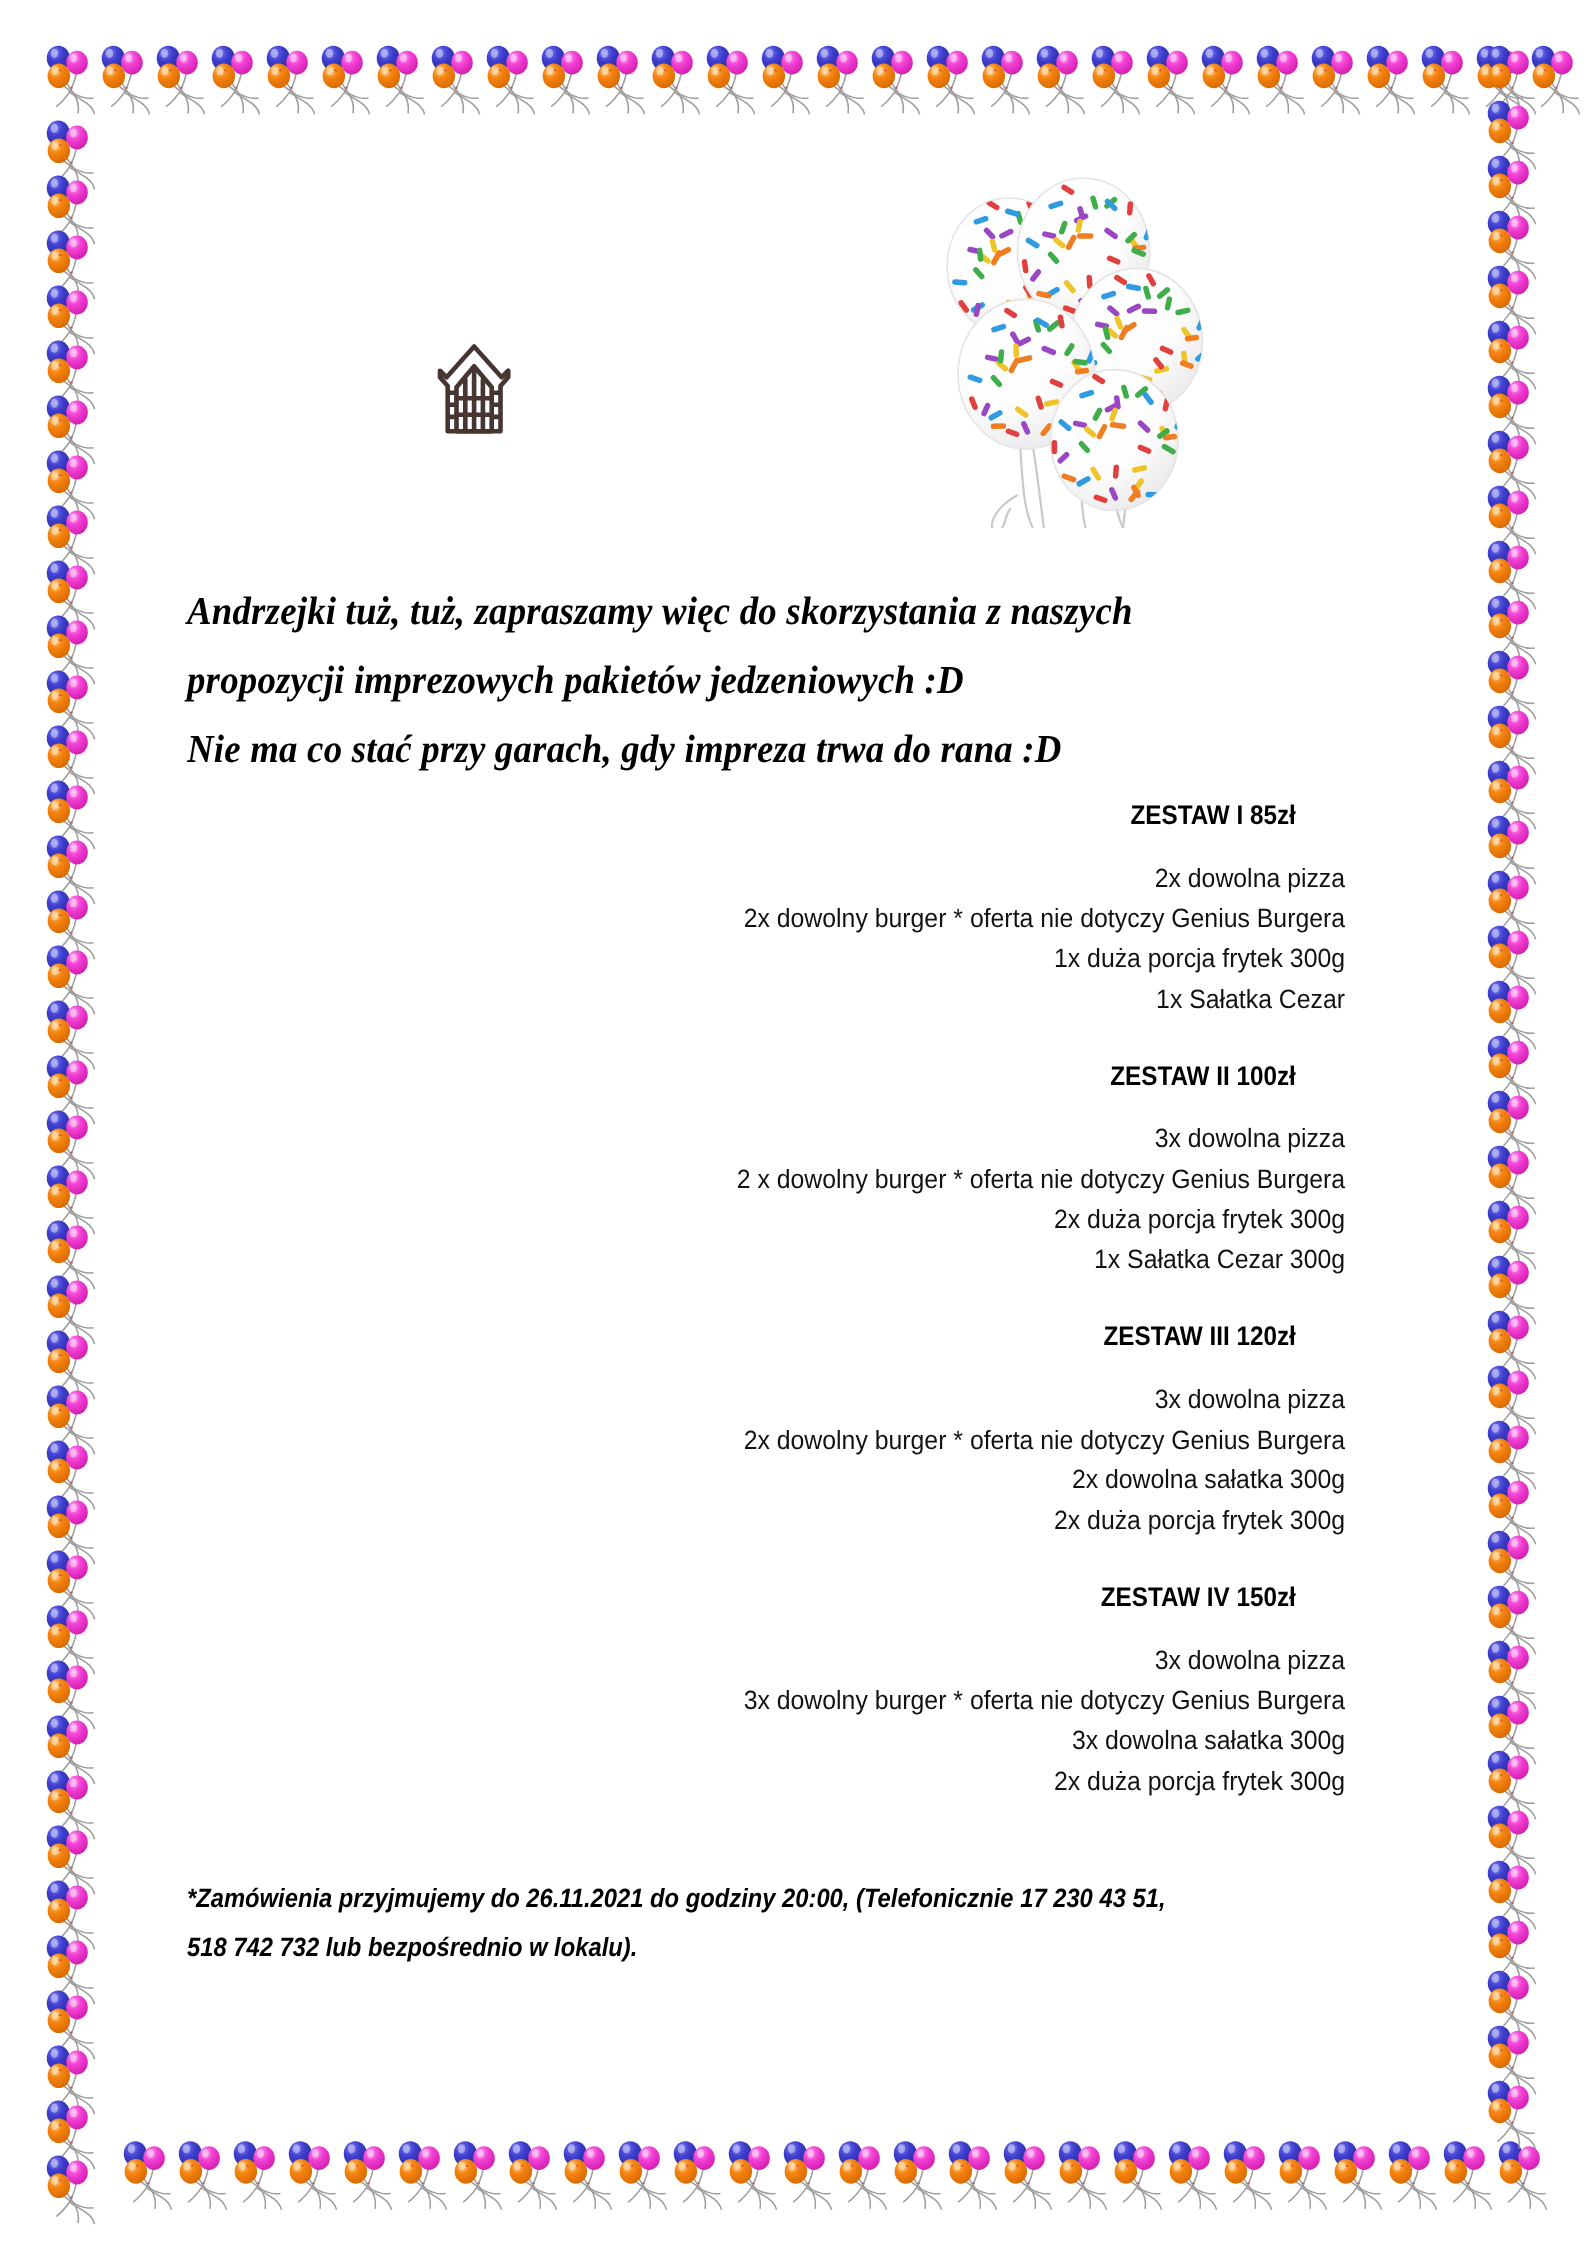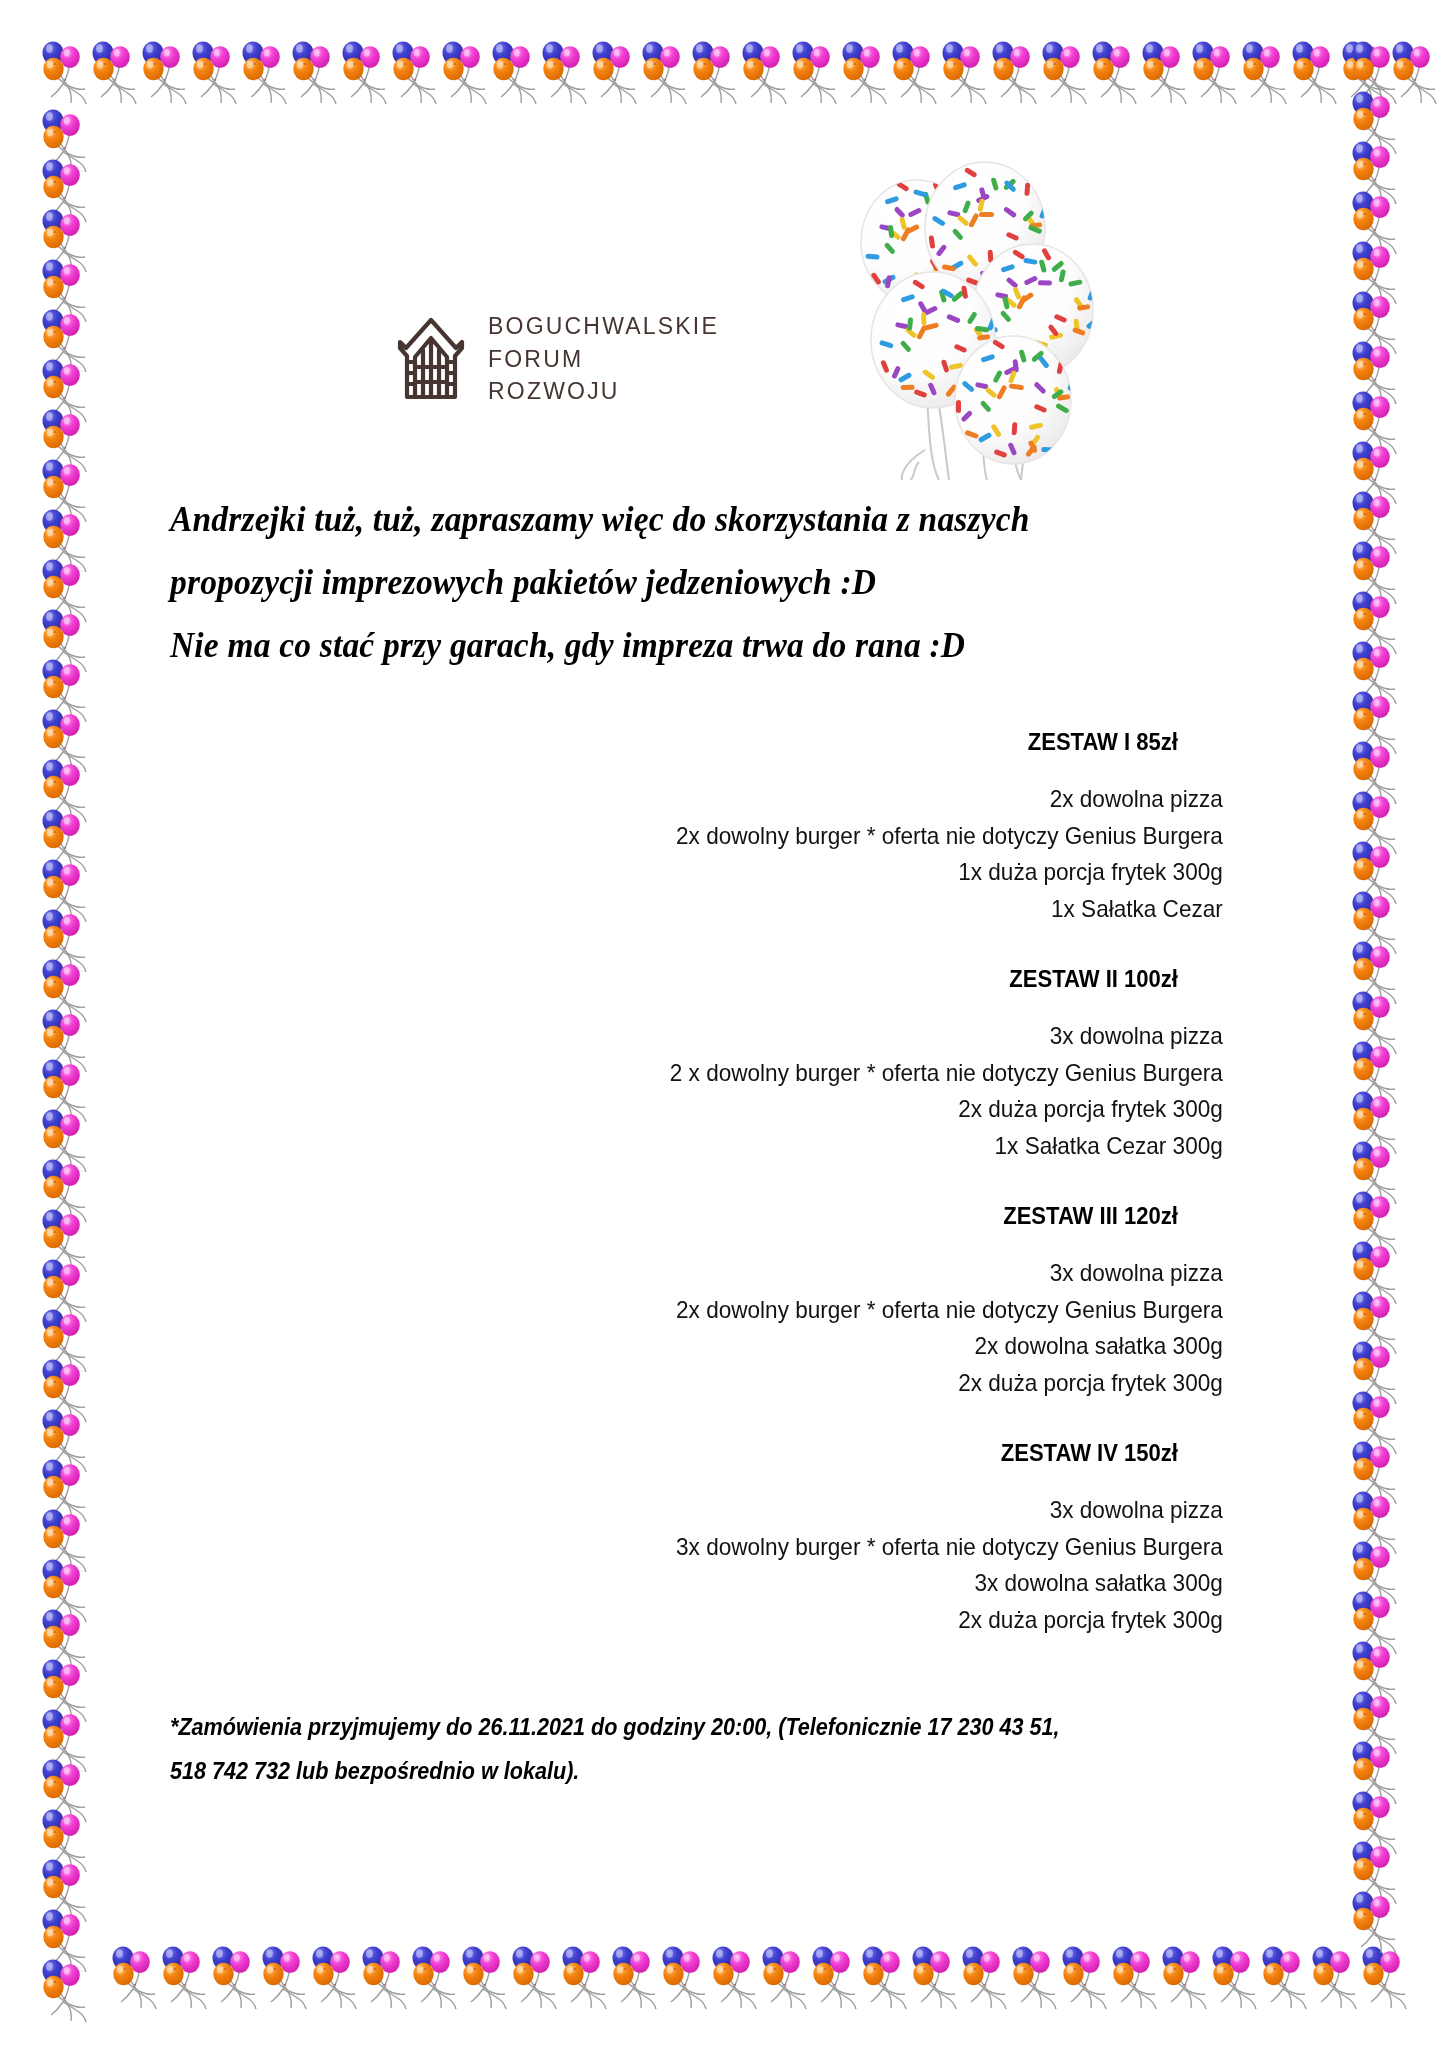--- a/index.html
+++ b/index.html
@@ -63,21 +63,21 @@
     left: 845px;
     top: 0px;
     width: 270px;
     height: 330px;
   }
 
   
   .headline {
     position: absolute;
     left: 170px;
-    top: 488px;
+    top: 524px;
     width: 1100px;
   }
   .headline-line {
     font-family: "Liberation Serif", serif;
     font-style: italic;
     font-weight: 700;
     font-size: 36px;
     line-height: 1.75;
     color: #000000;
     white-space: nowrap;
@@ -339,25 +339,20 @@
 
           <path d="M16,47 L22,47"></path>
           <path d="M16,58 L22,58"></path>
           <path d="M16,69 L22,69"></path>
 
           <path d="M56,47 L62,47"></path>
           <path d="M56,58 L62,58"></path>
           <path d="M56,69 L62,69"></path>
         </g>
       </svg>
-      <div class="logo-text">
-        <span class="logo-words">BOGUCHWALSKIE</span>
-        <span class="logo-words">FORUM</span>
-        <span class="logo-words">ROZWOJU</span>
-      </div>
     </div>
 
     <svg class="balloons-art" viewBox="0 0 270 330">
       <defs>
         <radialGradient id="clearB" cx="34%" cy="26%" r="78%">
           <stop offset="0%" stop-color="#ffffff"></stop>
           <stop offset="62%" stop-color="#fdfdfd"></stop>
           <stop offset="100%" stop-color="#eceaea"></stop>
         </radialGradient>
         <clipPath id="cb1">

